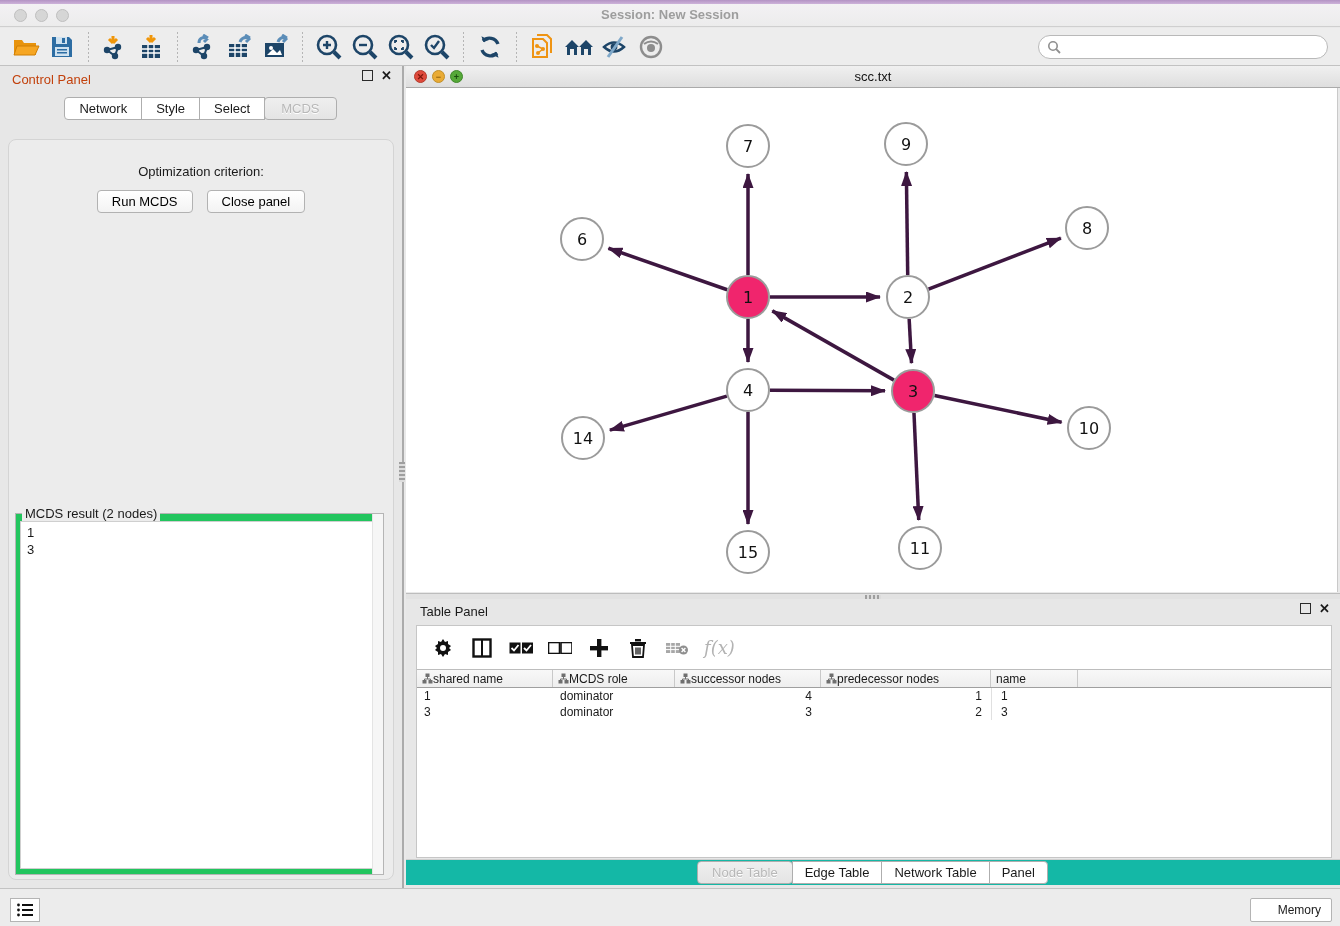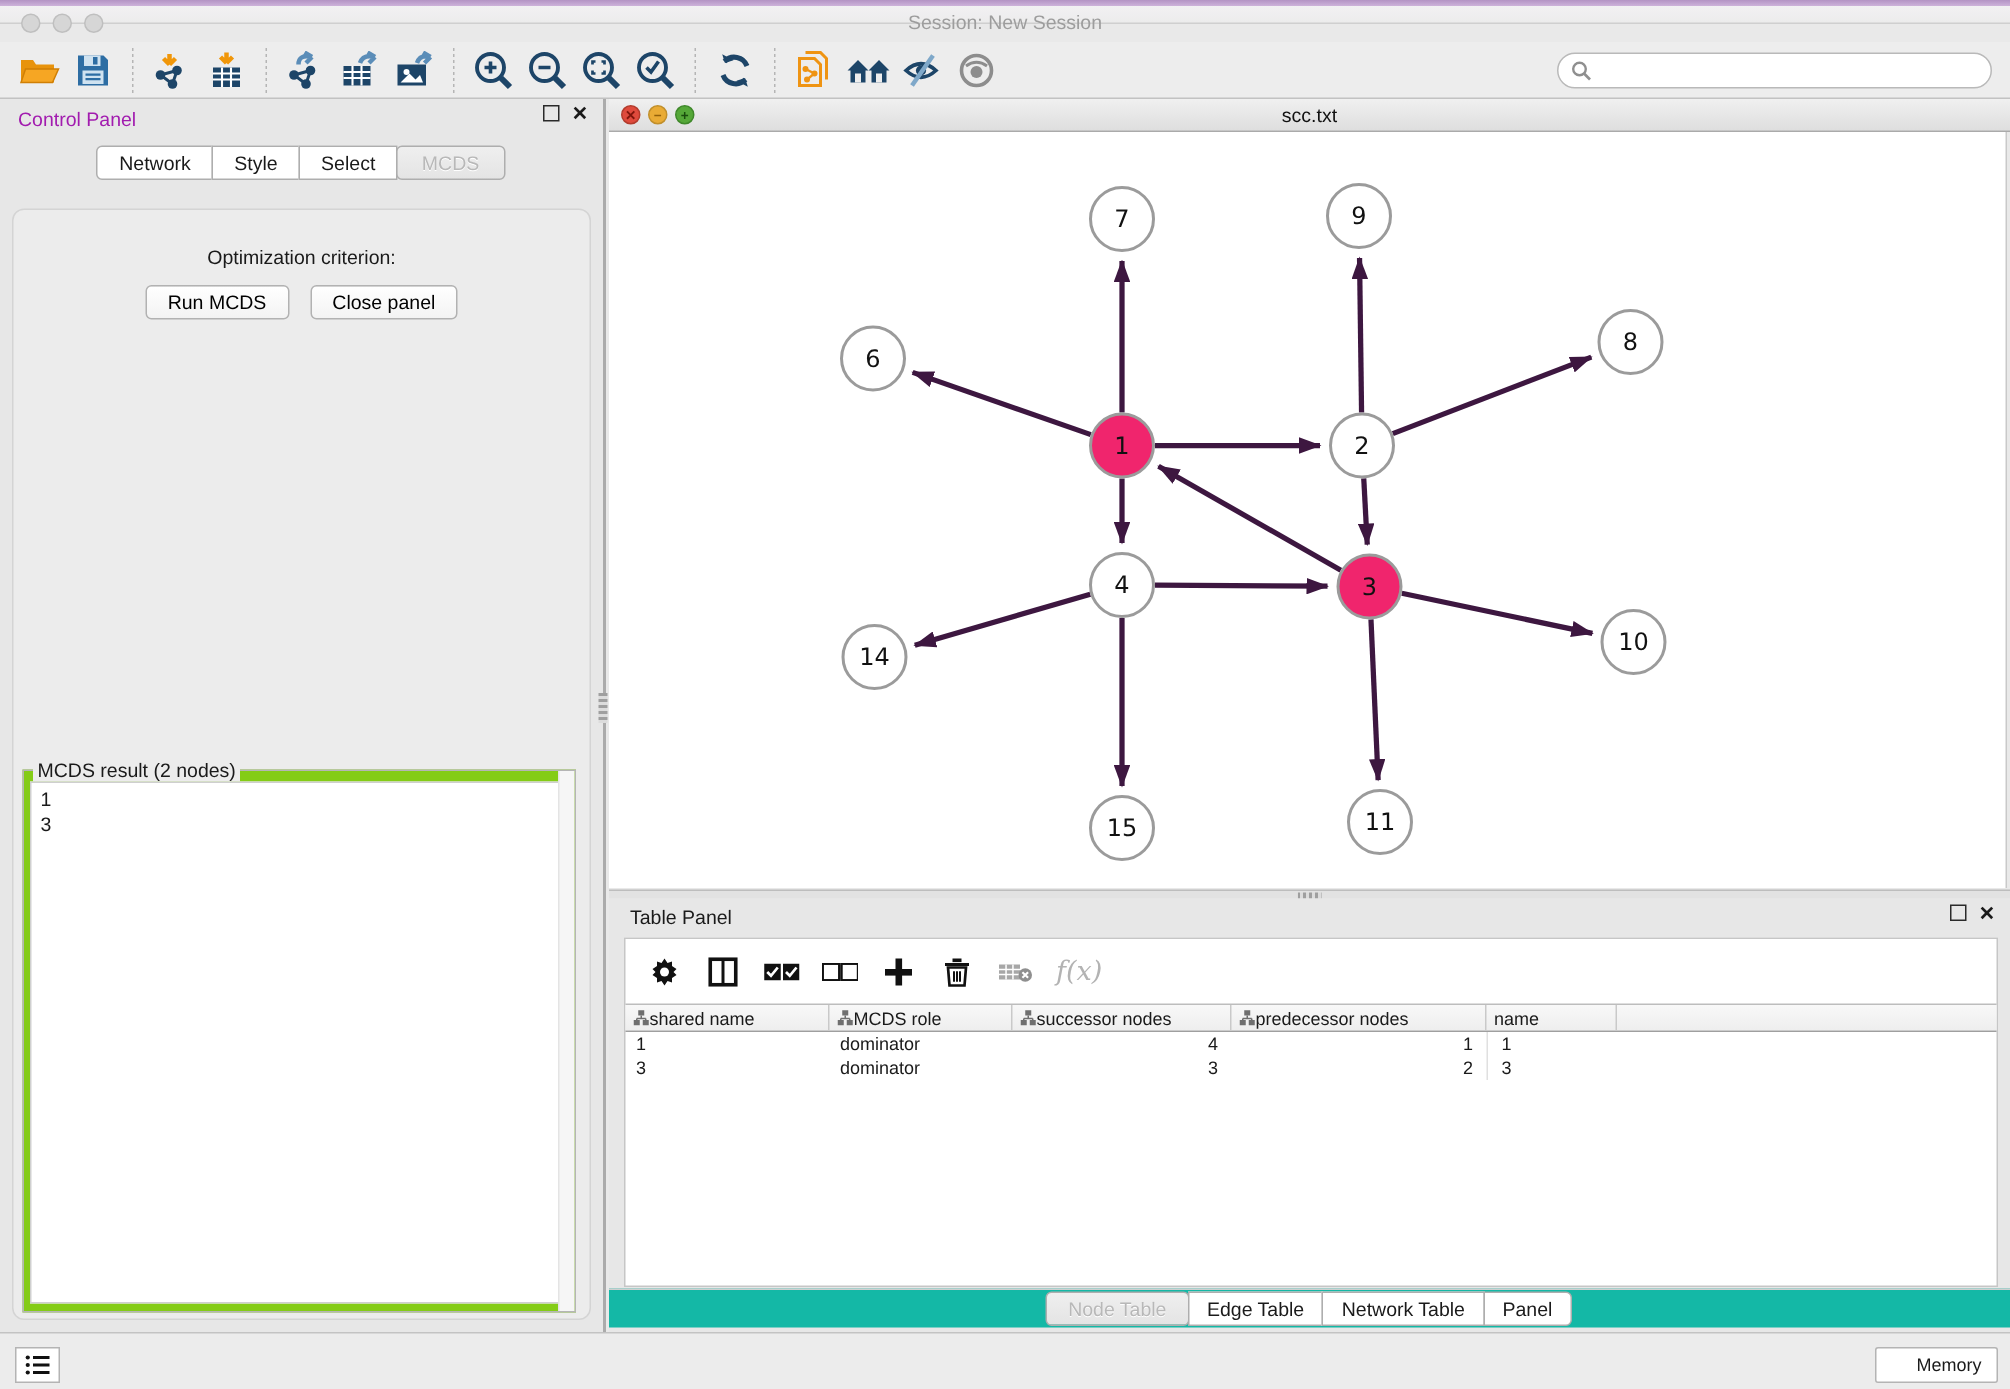--- a/index.html
+++ b/index.html
@@ -7,23 +7,24 @@
   body {
     font-family:"Liberation Sans", sans-serif;
     background:#e9e9e9;
     position:relative;
     overflow:hidden;
     font-size:13px;
     color:#1a1a1a;
   }
   
   .titlebar {
-    position:absolute; left:0; top:0; width:1340px; height:16px;
+    position:absolute; left:0; top:0; width:1340px; height:27px;
     background:linear-gradient(#f4f2f5,#ececec);
     border-bottom:1px solid #cfcfcf;
+    font-weight:bold;
   }
   .titlebar .accent { position:absolute; left:0; top:0; width:100%; height:4px;
     background:linear-gradient(#b393c4,#cdb2da); }
   .traffic { position:absolute; top:9px; left:14px; display:flex; gap:8px; }
   .traffic .dot { width:13px; height:13px; border-radius:50%; background:#d6d6d6; border:1px solid #bfbfbf; }
   .titlebar .title {
     position:absolute; left:0; right:0; top:7px; text-align:center;
     color:#9d9d9d; font-size:13px;
   }
   
@@ -40,21 +41,21 @@
     width:290px; height:24px; border:1px solid #b9b9b9; border-radius:12px;
     background:#fff; display:flex; align-items:center; padding-left:8px;
   }
   .searchpill input { border:none; outline:none; background:transparent; flex:1; font-size:12px; font-family:"Liberation Sans",sans-serif; }
   
   .control-panel {
     position:absolute; left:0; top:66px; width:404px; height:822px;
     background:#e7e7e7; border-right:2px solid #ababab;
   }
   .panel-header { height:26px; position:relative; display:flex; align-items:center; padding-left:12px; }
-  .panel-header .ph-title { font-size:13px; color:#a21caf; }
+  .panel-header .ph-title { font-size:13px; color:#c2410c; }
   .ph-icons { position:absolute; right:10px; top:4px; display:flex; gap:8px; }
   .ph-float { width:11px; height:11px; border:1.5px solid #2a2a2a; display:inline-block; }
   .ph-close { font-weight:bold; font-size:13px; color:#1a1a1a; line-height:11px; }
   .cp-tabs { position:absolute; left:0; right:0; top:31px; display:flex; justify-content:center; z-index:3; }
   .seg { border:1px solid #aeaeae; background:#fff; padding:3px 14px; font-size:13px; margin-left:-1px; }
   .seg.first { border-radius:4px 0 0 4px; }
   .seg.selected {
     background:linear-gradient(#efefef,#e4e4e4); color:#b8b8b8;
     border-radius:4px; text-shadow:0 1px 0 #fff; padding:3px 16px;
   }
@@ -72,21 +73,21 @@
   .dd-arrows { display:flex; flex-direction:column; gap:2px; align-items:center; }
   .dd-arrows .up { width:0; height:0; border-left:4px solid transparent; border-right:4px solid transparent; border-bottom:5px solid #4a4a4a; }
   .dd-arrows .down { width:0; height:0; border-left:4px solid transparent; border-right:4px solid transparent; border-top:5px solid #4a4a4a; }
   .cp-buttons { display:flex; justify-content:center; gap:14px; margin-top:11px; }
   .btn {
     background:linear-gradient(#ffffff,#f3f3f3); border:1px solid #b2b2b2; border-radius:4px;
     padding:3px 14px; font-size:13px; font-family:"Liberation Sans",sans-serif;
   }
   .result-group {
     position:absolute; left:6px; right:9px; top:373px; bottom:4px;
-    border:1px solid #b5b5b5; background:#84cc16;
+    border:1px solid #b5b5b5; background:#22c55e;
   }
   .result-legend {
     position:absolute; left:6px; top:-8px; background:#ececec; padding:0 3px; font-size:13px;
   }
   .result-area {
     position:absolute; left:4px; right:4px; top:7px; bottom:5px;
     background:#fff; border:1px solid #cfcfcf;
     font-size:13px; line-height:17px; padding:2px 0 0 6px; white-space:pre-line;
   }
   .result-scroll {

